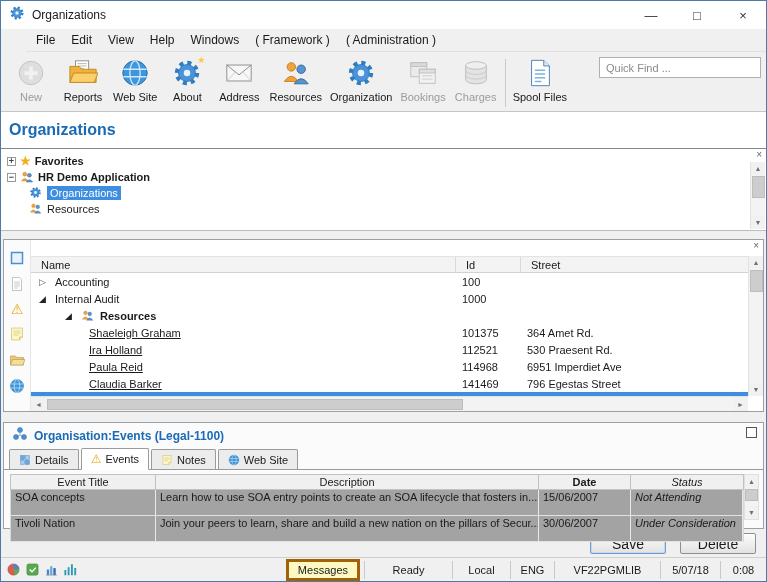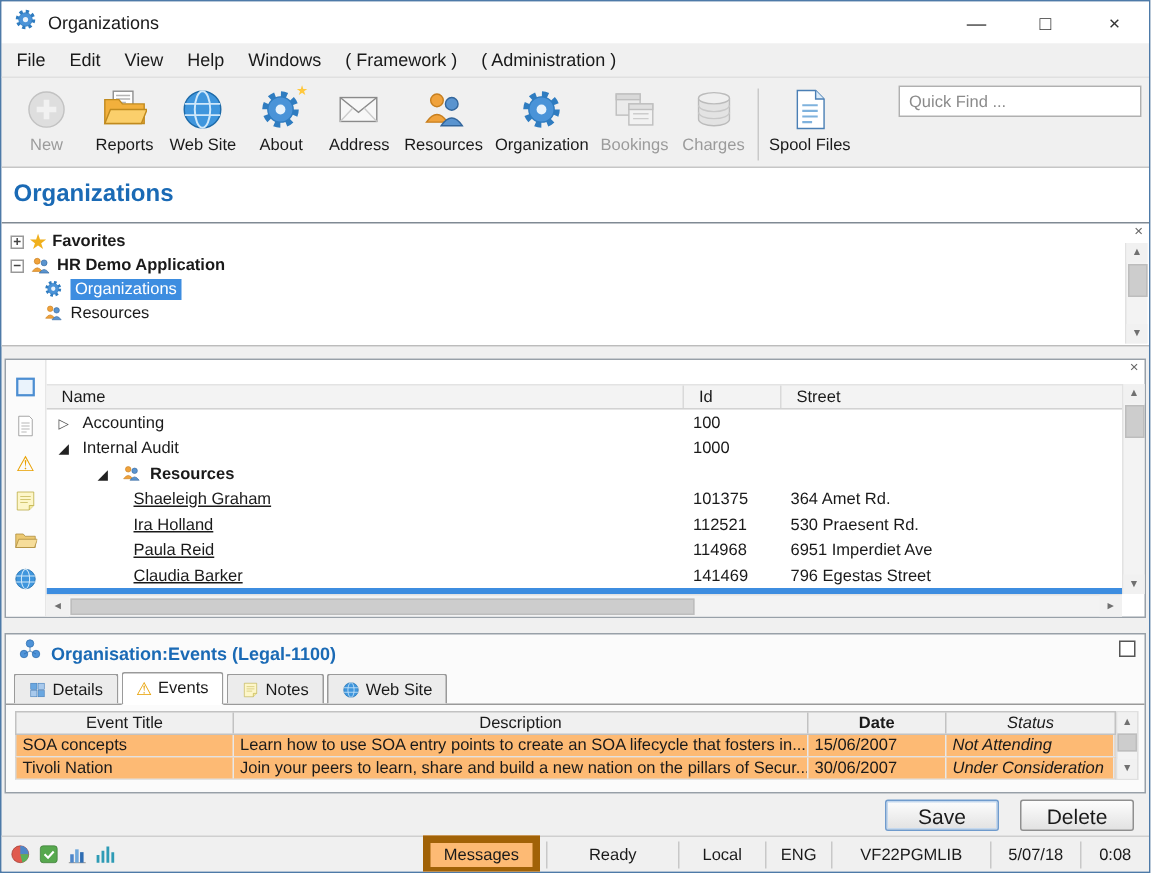--- a/index.html
+++ b/index.html
@@ -8,21 +8,21 @@
   .window { width:767px; height:582px; border:1px solid #4d7aa8; background:#f0f0f0;
             display:flex; flex-direction:column; overflow:hidden; color:#1a1a1a; }
 
   
   .titlebar { height:28px; background:#fff; display:flex; align-items:center; padding-left:8px; flex:none; }
   .caption { margin-left:7px; font-size:12px; }
   .winbtns { margin-left:auto; display:flex; height:100%; }
   .win-btn { width:46px; display:flex; align-items:center; justify-content:center; font-size:13px; color:#333; cursor:default; }
 
   
-  .menubar { height:23px; background:#f0f0f0; border-bottom:1px solid #e0e0e0; display:flex; align-items:center; padding-left:2px; flex:none; }
+  .menubar { height:23px; background:#f0f0f0; border-bottom:1px solid #e0e0e0; display:flex; align-items:center; padding-left:2px; flex:none;margin-left:25px; }
   .menu-item { padding:4px 8px; font-size:12px; }
 
   
   .toolbar { height:60px; background:#f0f0f0; border-bottom:1px solid #c6c6c6; display:flex; align-items:flex-start; padding:3px 2px 0 4px; position:relative; flex:none; }
   .tool { min-width:52px; padding:3px 4px 0; display:flex; flex-direction:column; align-items:center; gap:3px; font-size:11px; text-align:center; }
   .tool .ticon { width:30px; height:30px; }
   .tool.disabled { color:#9b9b9b; }
   .tool.disabled .ticon { filter:grayscale(1) opacity(.55); }
   .tsep { width:1px; align-self:stretch; background:#c9c9c9; margin:4px 3px; }
   .quickfind { position:absolute; top:5px; right:5px; width:162px; height:21px; border:1px solid #b0b0b0; background:#fff;
@@ -95,39 +95,39 @@
   .tab.active { background:#fff; height:22px; margin-bottom:-1px; border-bottom:1px solid #fff; }
   .tabicon { width:12px; height:12px; }
   .glyph-warn-sm { color:#e8a000; font-size:12px; line-height:12px; }
   .ev-wrap { position:relative; margin:4px 4px 0 6px; padding-right:15px; }
   .ev-head { display:flex; height:16px; background:#f0f0f0; border:1px solid #c2c2c2; font-size:11px; }
   .evh { border-right:1px solid #c2c2c2; text-align:center; padding-top:1px; }
   .ev-col-title { width:145px; flex:none; }
   .ev-col-desc { width:383px; flex:none; }
   .ev-col-date { width:92px; flex:none; }
   .ev-col-status { flex:1; border-right:none;font-style:italic; }
-  .ev-row { display:flex; height:15px; background:#fdba74; border-bottom:1px solid #e2e2e2; border-left:1px solid #d8d8d8; border-right:1px solid #d8d8d8; font-size:11px; }
+  .ev-row { display:flex; height:26px; background:#a3a3a3; border-bottom:1px solid #e2e2e2; border-left:1px solid #d8d8d8; border-right:1px solid #d8d8d8; font-size:11px; }
   .evc { padding:1px 4px 0; border-right:1px solid #e8e8e8; white-space:nowrap; overflow:hidden; }
   .ev-vscroll { position:absolute; right:0; top:0; height:46px; width:15px; background:#f3f3f3; border:1px solid #e0e0e0;
                 display:flex; flex-direction:column; align-items:center; font-size:7px; color:#707070; }
   .ev-vscroll .sthumb { height:12px; }
 
   
   .actions { height:27px; display:flex; justify-content:flex-end; gap:14px; padding:4px 10px 0; flex:none; }
   .btn { width:76px; height:21px; background:linear-gradient(#fdfdfd,#e2e2e2); border:1px solid #8f8f8f; border-radius:2px;
          font-size:14px; display:flex; align-items:center; justify-content:center; }
   .btn.primary { border-color:#6f9bcd; box-shadow:0 0 0 1px #c4d8ee inset; }
 
   
   .statusbar { margin-top:auto; height:24px; background:#f0f0f0; border-top:1px solid #cfcfcf; display:flex; align-items:center;
                font-size:11px; padding-left:5px; flex:none; }
   .sb-icons { display:flex; align-items:center; gap:4px; }
   .sb-icon { width:15px; height:15px; }
   .sb-spacer { flex:1; }
-  .sb-msg { border:5px solid #a16207; background:#fdba74; padding:2px 9px; margin-right:4px; }
+  .sb-msg { border:3px solid #a16207; background:#fef9c3; padding:2px 9px; margin-right:4px; }
   .sb-panel { border-left:1px solid #c8c8c8; height:18px; display:flex; align-items:center; justify-content:center; padding:0 6px; }
   .w-ready { width:88px; } .w-local { width:58px; } .w-lang { width:44px; } .w-lib { width:106px; } .w-date { width:60px; } .w-time { width:46px; }
 </style>
 </head>
 <body>
 
 <svg width="0" height="0" style="position:absolute">
 <defs>
   <symbol id="i-gear" viewBox="0 0 32 32">
     <circle cx="16" cy="16" r="10" fill="none" stroke="#2f7cc0" stroke-width="6" stroke-dasharray="4 3.85"></circle>

